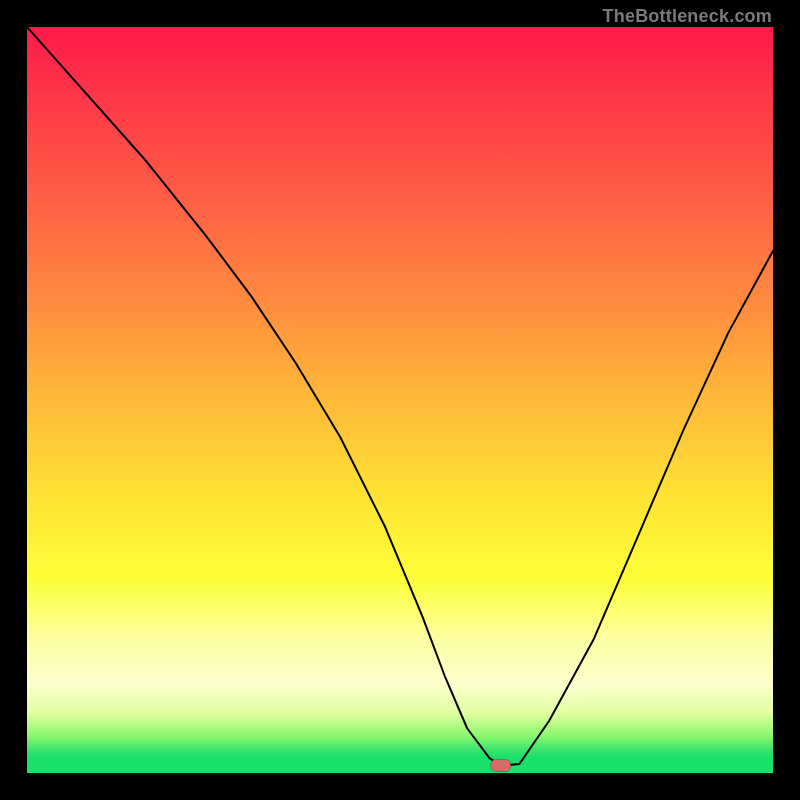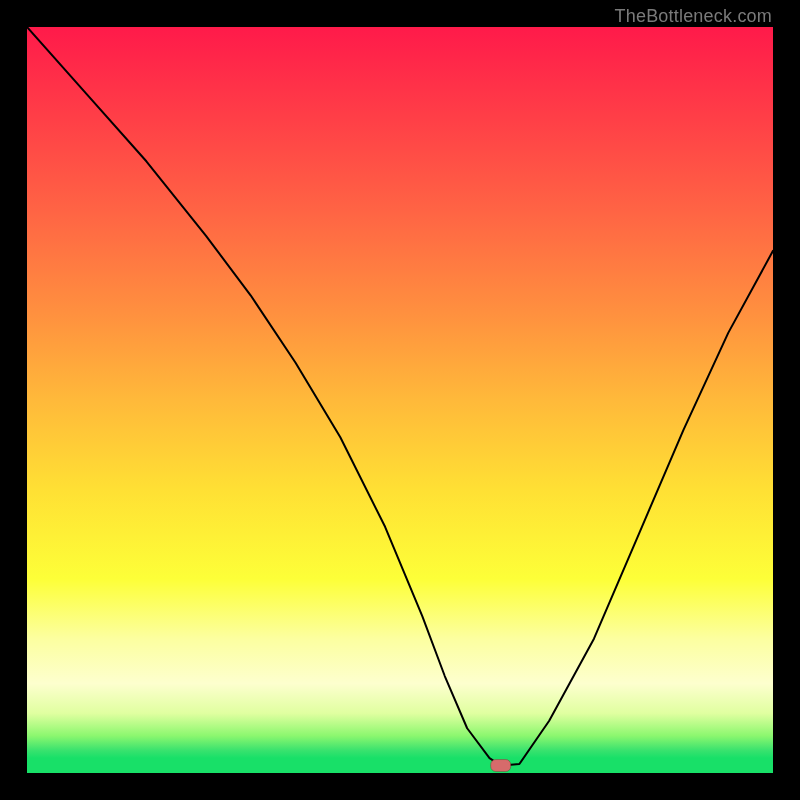--- a/index.html
+++ b/index.html
@@ -60,21 +60,21 @@
     fill: #d66b6b;
     stroke: rgba(100,40,40,0.6);
     stroke-width: 0.6;
   }
   .watermark {
     position: absolute;
     top: 6px;
     right: 28px;
     color: #7a7a7a;
     font-size: 18px;
-    font-weight: 400;
+    font-weight: 700;
     letter-spacing: 0.2px;
   }
 </style>
 </head>
 <body>
 
 <div class="chart-container">
   <div class="watermark">TheBottleneck.com</div>
   <div class="plot-area">
     <svg class="curve-svg" viewBox="0 0 746 746" preserveAspectRatio="none">

